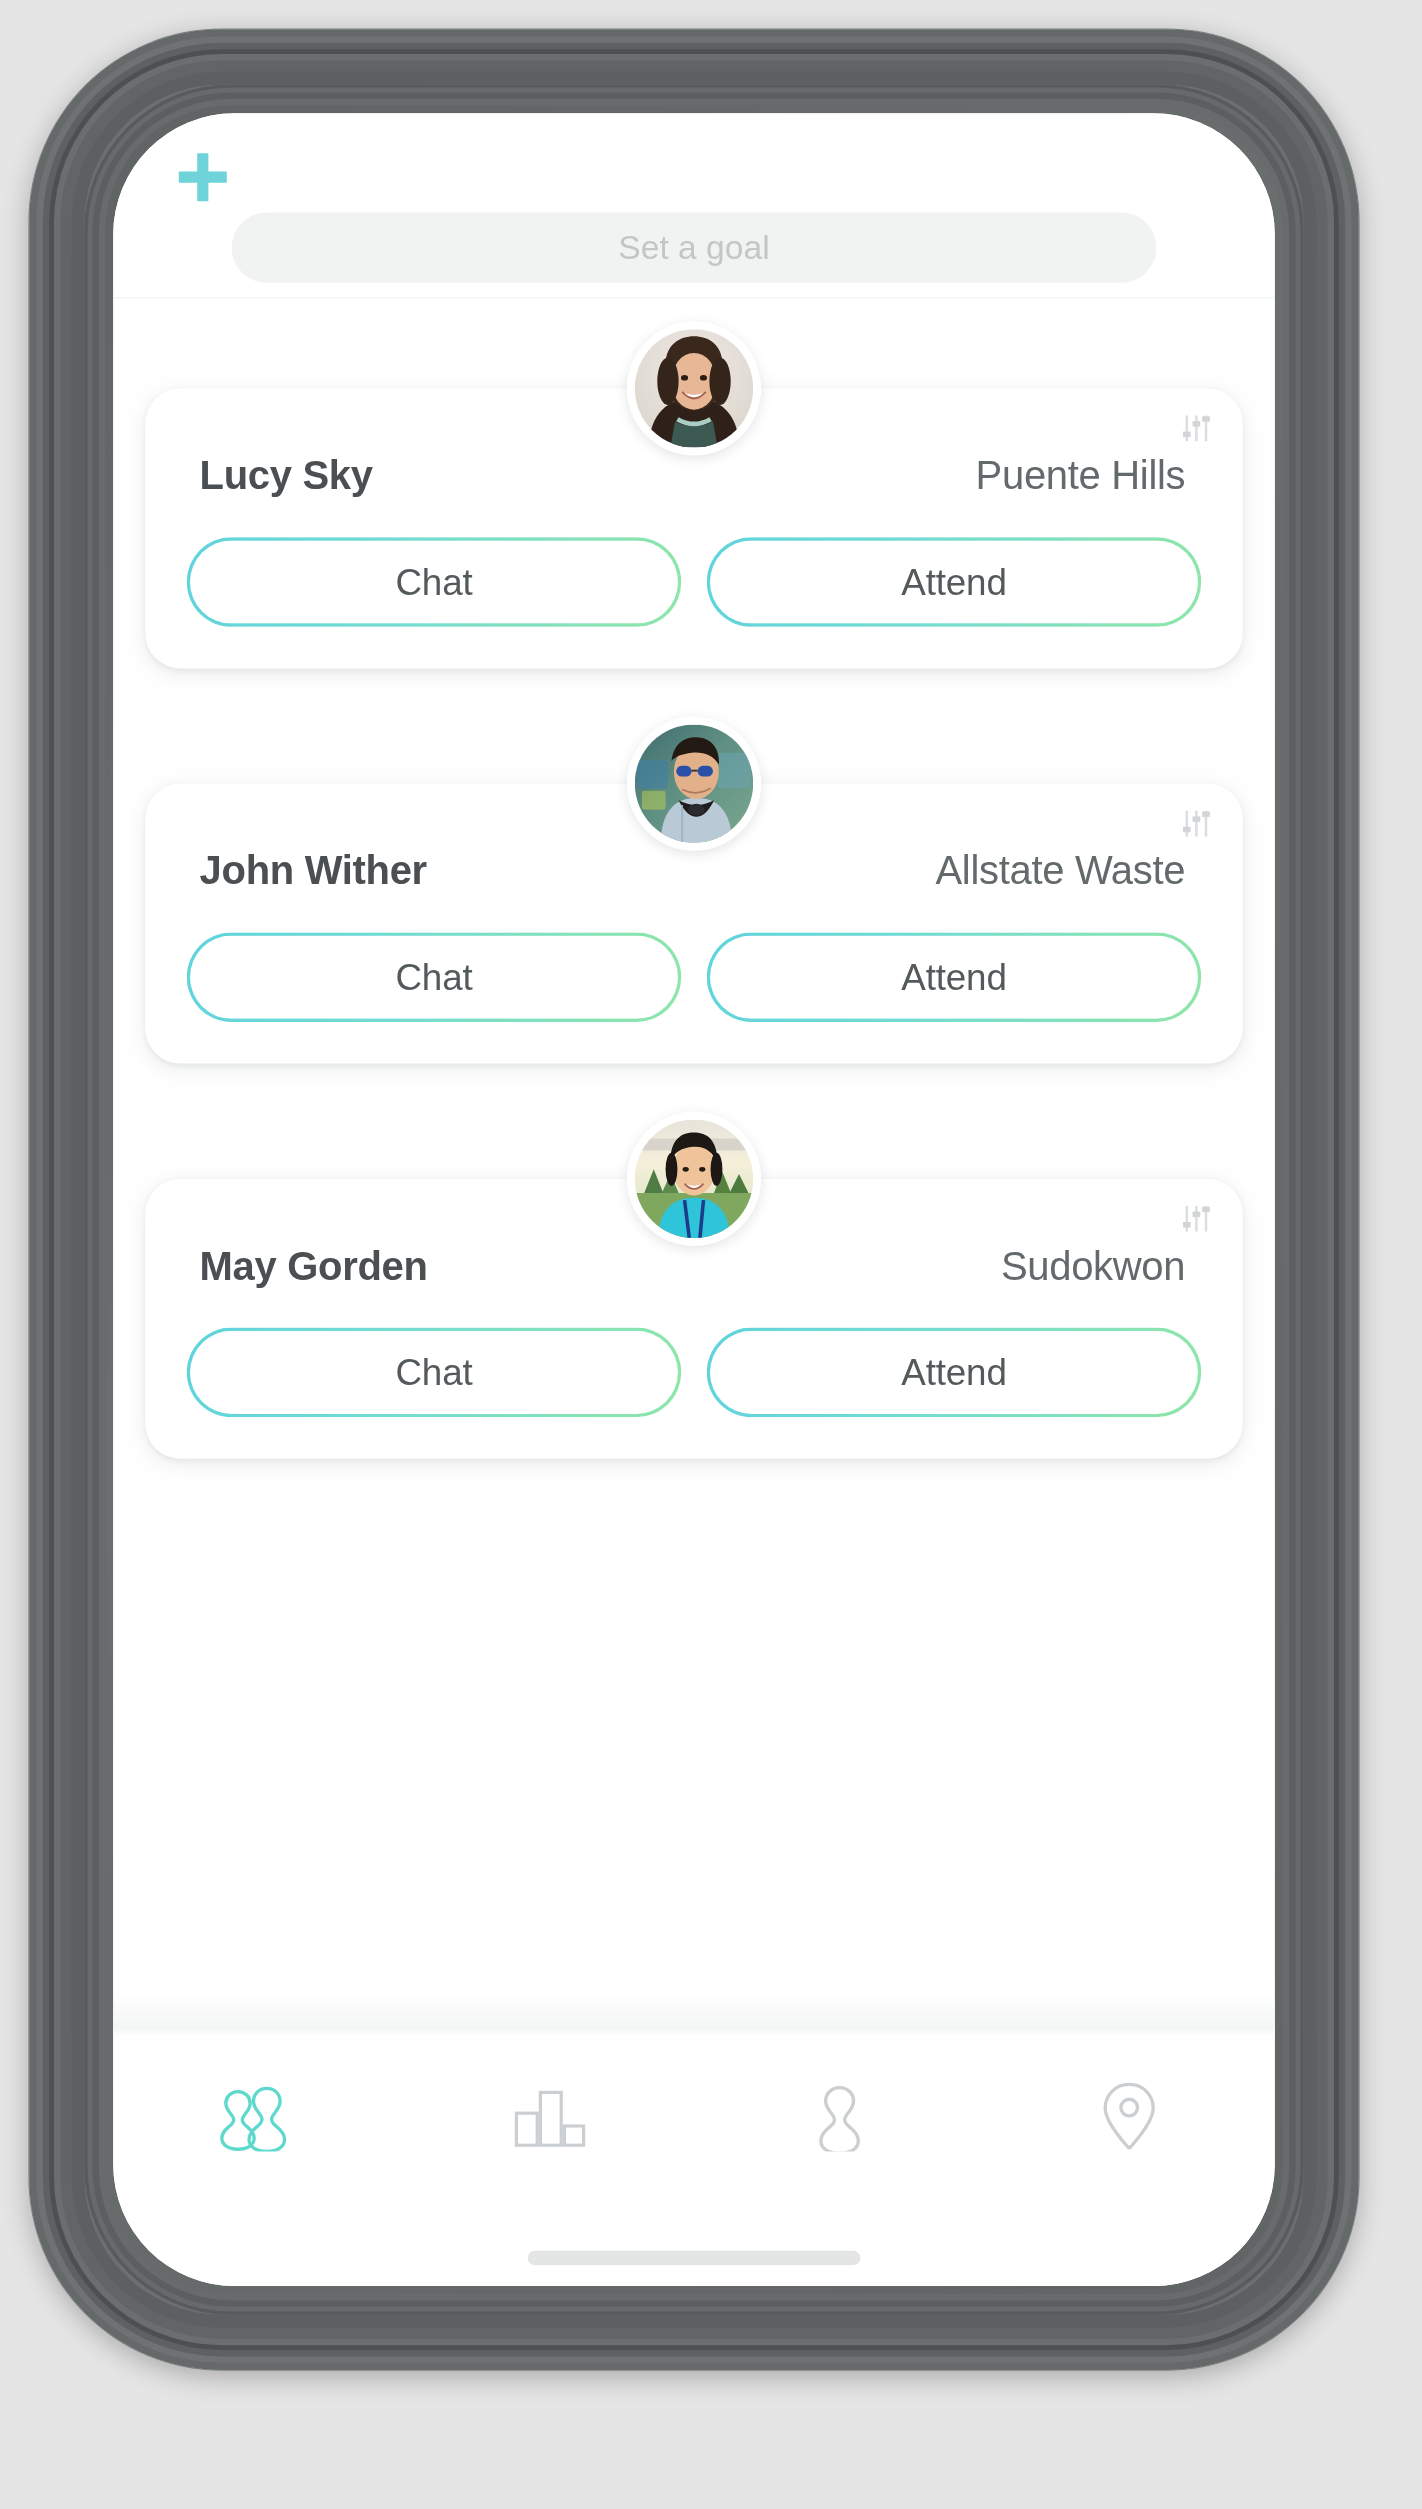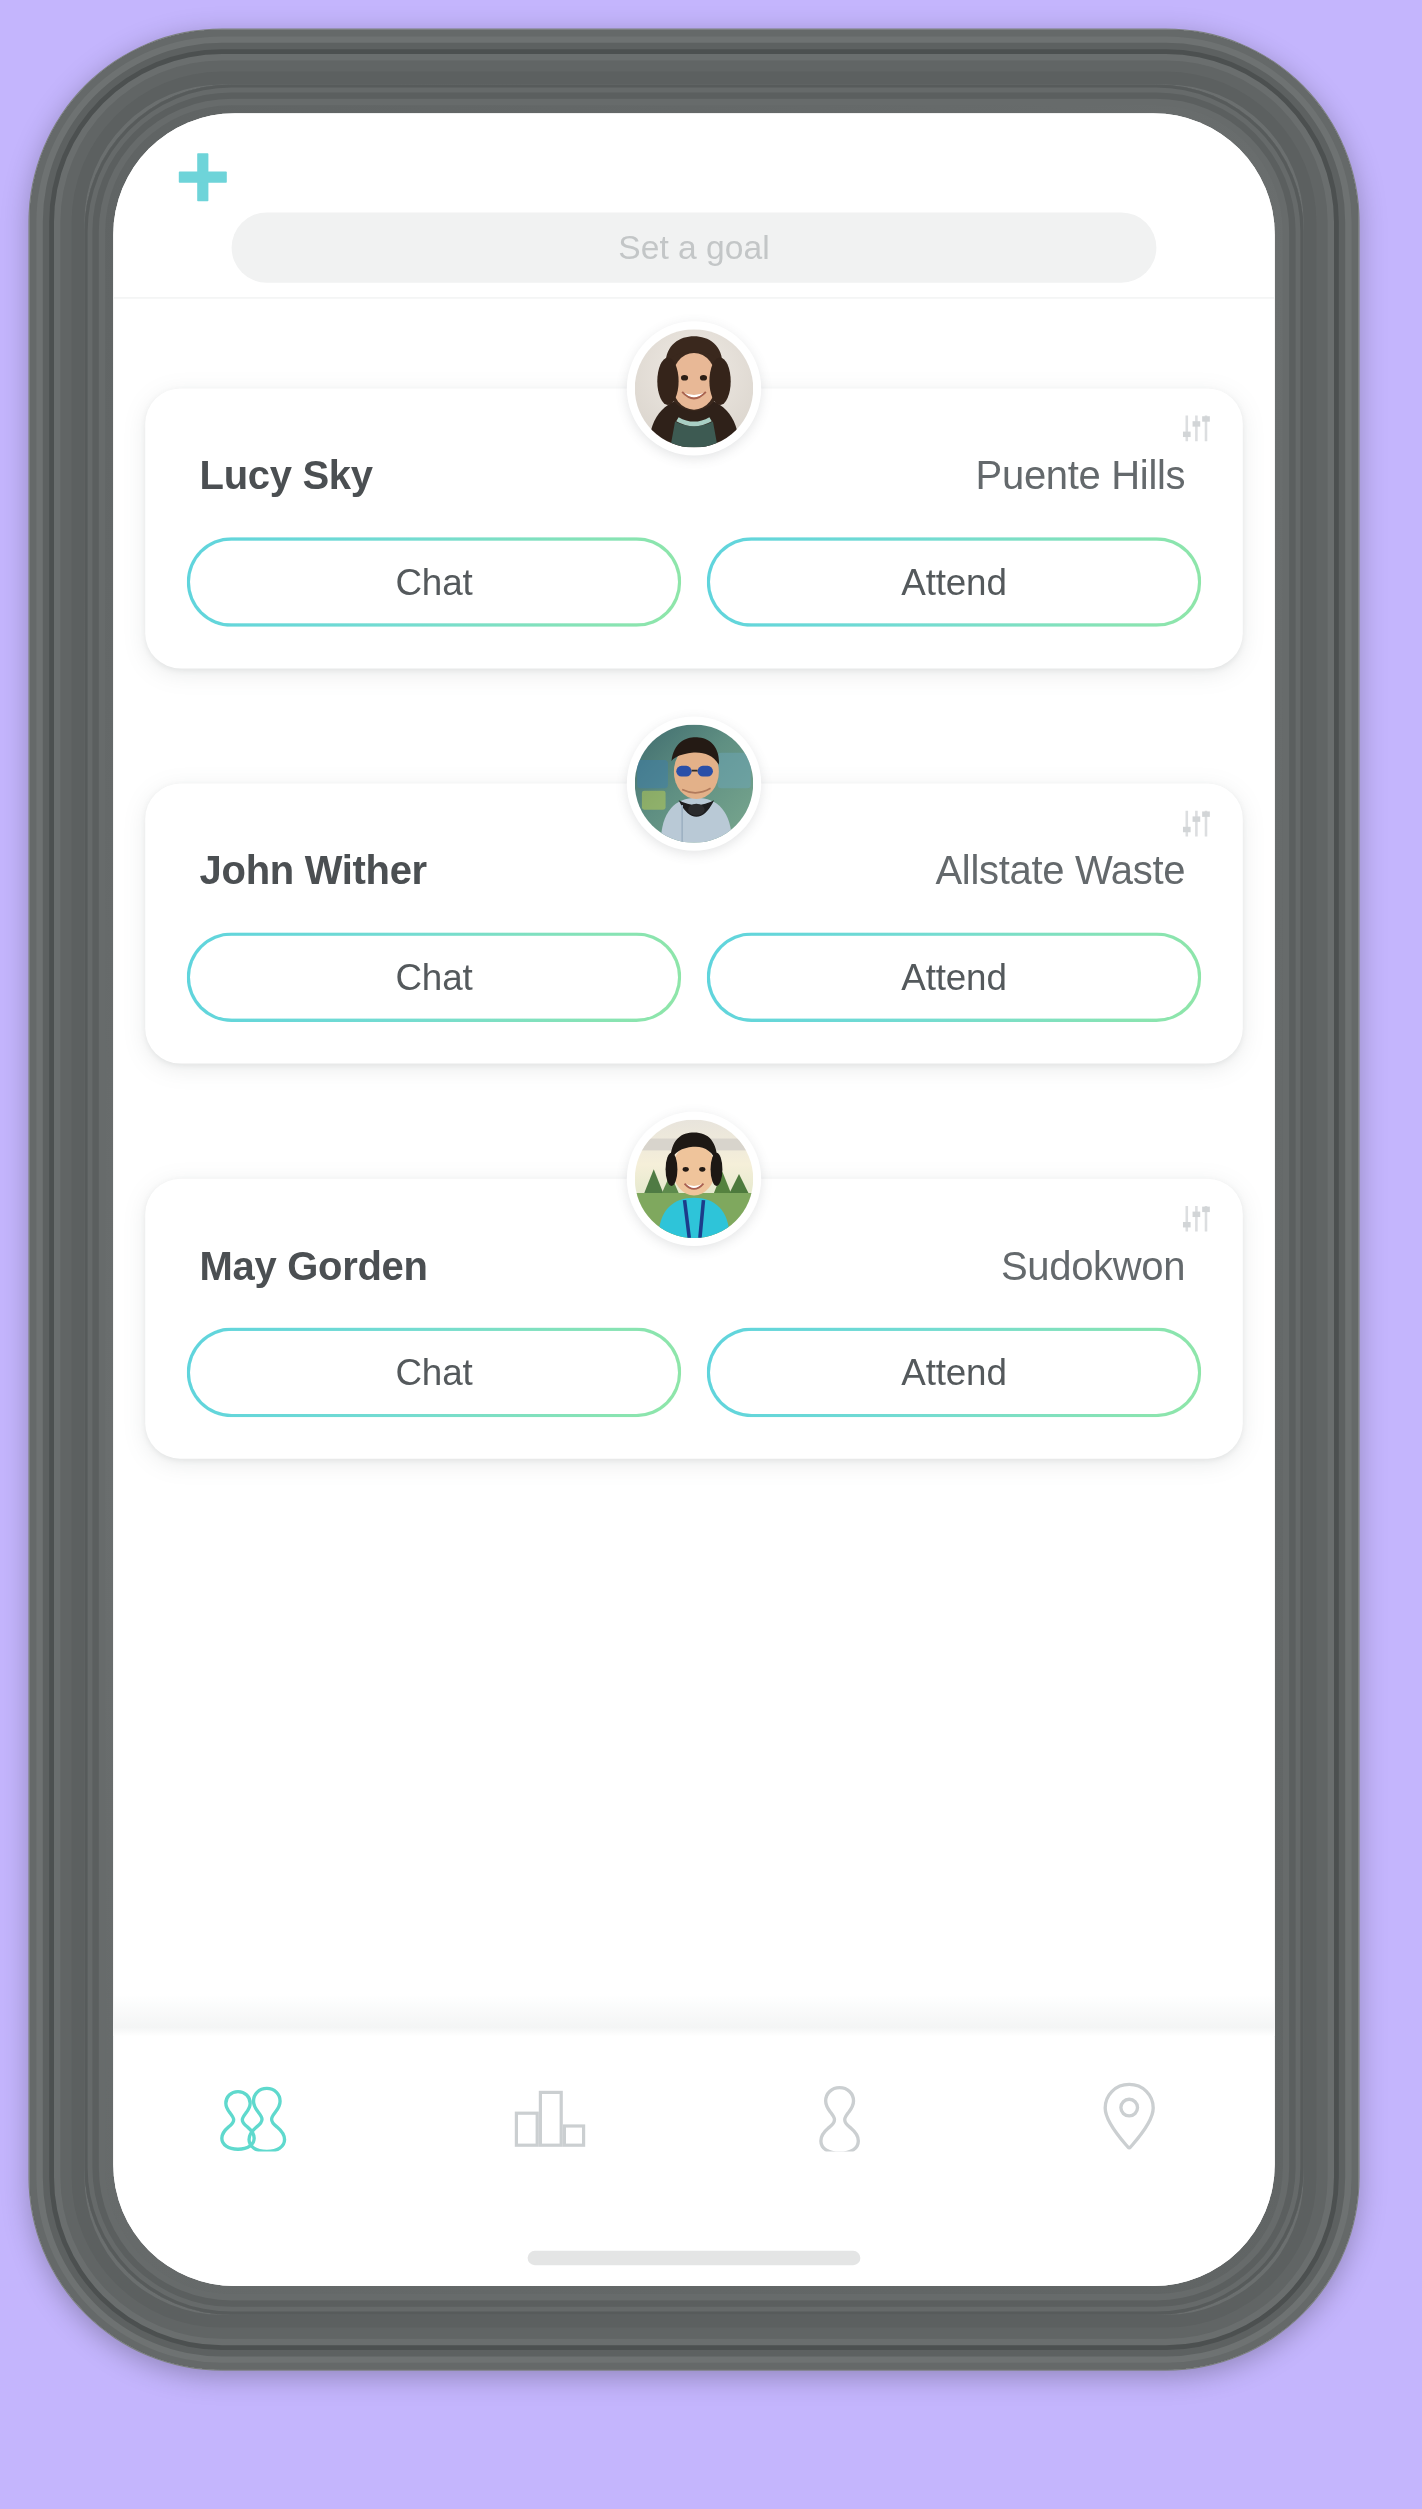--- a/index.html
+++ b/index.html
@@ -10,21 +10,21 @@
     background: #ffffff;
     font-family: "Liberation Sans", sans-serif;
     overflow: hidden;
   }
 
   
   .stage {
     position: relative;
     width: 1422px;
     height: 2509px;
-    background: #c4b5fd;
+    background: #e5e5e5;
   }
 
   .phone-outer {
     position: absolute;
     left: 30px;
     top: 30px;
     width: 830px;
     height: 1462px;
     transform: scale(1.60);
     transform-origin: 0 0;

